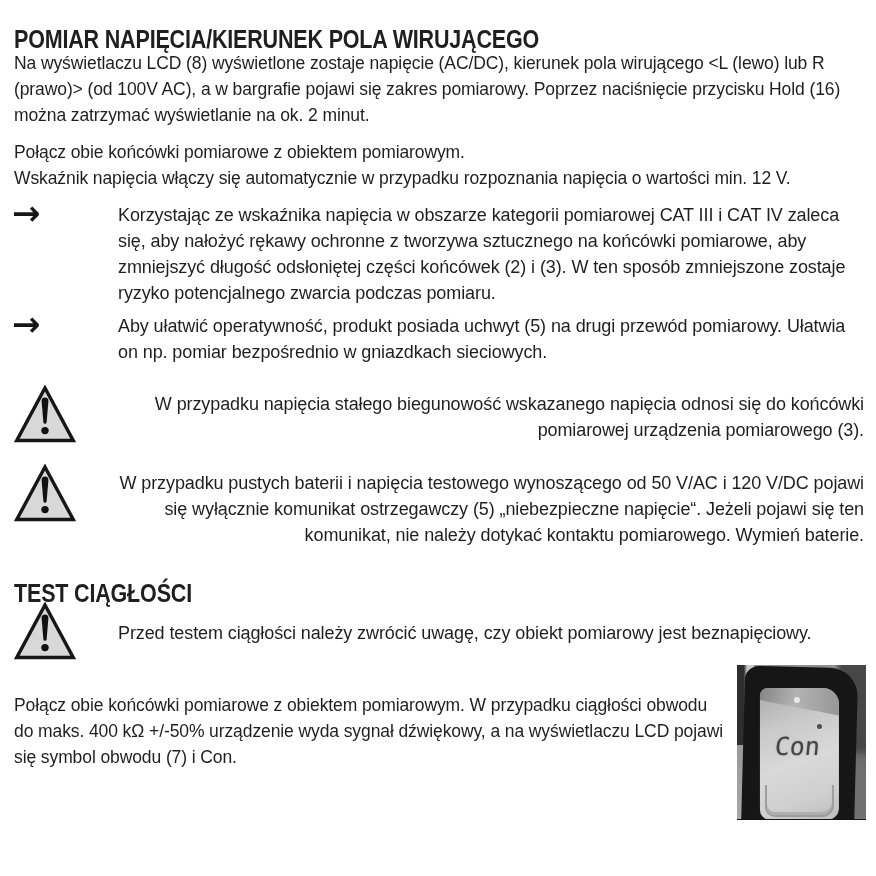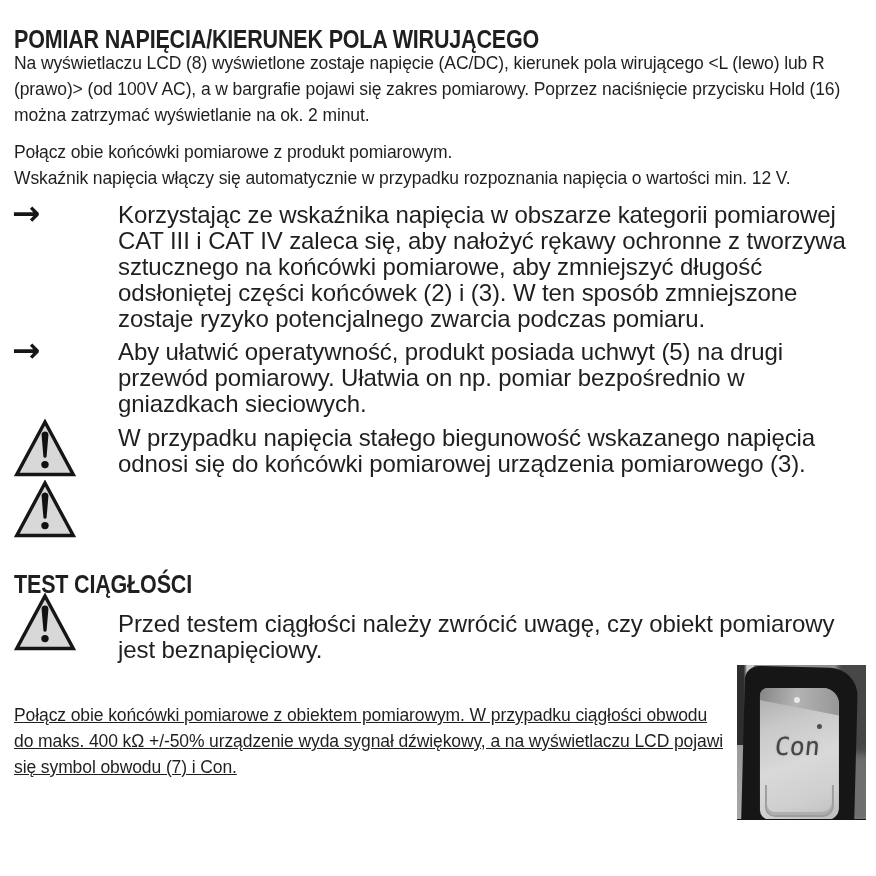--- a/index.html
+++ b/index.html
@@ -28,31 +28,31 @@
   .para {
     margin:0 0 0 14px;
     width:850px;
     font-size:17.5px; line-height:26px;
     letter-spacing:-0.1px;
   }
   .mt12 { margin-top:0; }
   .mt11 { margin-top:11px; }
   .mt8  { }
   .mt7  { margin-top:7px; }
-  .mt6  { margin-top:4px; }
-  .mt31 { margin-top:39px;text-decoration:underline; }
+  .mt6  { margin-top:22px;text-align:right; }
+  .mt31 { margin-top:31px; }
   .narrow { width:715px; }
   .note {
     display:flex; align-items:flex-start;
     margin-left:14px; width:850px;
   }
   .icon-cell { flex:none; width:104px; }
   .note-text {
     flex:1 1 auto;
-    font-size:24px; line-height:26px;
+    font-size:18px; line-height:26px;
     letter-spacing:-0.1px;
     padding-top:0;
   }
   .warn .note-text { padding-top:4px; }
   .single .note-text { padding-top:16px; }
   .arrow-glyph {
     display:inline-block;
     font-family:"DejaVu Sans",sans-serif;
     font-size:34px; font-weight:bold; line-height:26px;
     position:relative; top:-2px; left:-2px;
@@ -130,21 +130,21 @@
 </style>
 </head>
 <body>
 
 <div class="page">
 
   <h1 class="h1">POMIAR NAPIĘCIA/KIERUNEK POLA WIRUJĄCEGO</h1>
 
   <p class="para mt12">Na wyświetlaczu LCD (8) wyświetlone zostaje napięcie (AC/DC), kierunek pola wirującego &lt;L (lewo) lub R (prawo)&gt; (od 100V AC), a w bargrafie pojawi się zakres pomiarowy. Poprzez naciśnięcie przycisku Hold (16) można zatrzymać wyświetlanie na ok. 2 minut.</p>
 
-  <p class="para mt11">Połącz obie końcówki pomiarowe z produkt pomiarowym.</p>
+  <p class="para mt11">Połącz obie końcówki pomiarowe z obiektem pomiarowym.</p>
 
   <p class="para mt8">Wskaźnik napięcia włączy się automatycznie w przypadku rozpoznania napięcia o wartości min. 12 V.</p>
 
   <div class="note mt11">
     <div class="icon-cell">
       <span class="arrow-glyph">→</span>
     </div>
     <div class="note-text">Korzystając ze wskaźnika napięcia w obszarze kategorii pomiarowej CAT III i CAT IV zaleca się, aby nałożyć rękawy ochronne z tworzywa sztucznego na końcówki pomiarowe, aby zmniejszyć długość odsłoniętej części końcówek (2) i (3). W ten sposób zmniejszone zostaje ryzyko potencjalnego zwarcia podczas pomiaru.</div>
   </div>
 
@@ -167,20 +167,21 @@
   </div>
 
   <div class="note warn mt6">
     <div class="icon-cell">
       <svg class="tri-svg" width="62" height="59" viewBox="0 0 62 59">
         <path d="M31 3 L59.2 55.5 L2.8 55.5 Z" fill="#d8d8d8" stroke="#161616" stroke-width="3.4" stroke-linejoin="miter"></path>
         <path d="M31 12.5 C33.2 12.5 34.7 14.1 34.4 16.3 L32.6 37.6 A1.65 1.65 0 0 1 29.4 37.6 L27.6 16.3 C27.3 14.1 28.8 12.5 31 12.5 Z" fill="#111"></path>
         <circle cx="31" cy="45.6" r="3.7" fill="#111"></circle>
       </svg>
     </div>
+    <div class="note-text">W przypadku pustych baterii i napięcia testowego wynoszącego od 50 V/AC i 120 V/DC pojawi się wyłącznie komunikat ostrzegawczy (5) „niebezpieczne napięcie“. Jeżeli pojawi się ten komunikat, nie należy dotykać kontaktu pomiarowego. Wymień baterie.</div>
   </div>
 
   <h2 class="h2">TEST CIĄGŁOŚCI</h2>
 
   <div class="note warn single mt8">
     <div class="icon-cell">
       <svg class="tri-svg" width="62" height="59" viewBox="0 0 62 59">
         <path d="M31 3 L59.2 55.5 L2.8 55.5 Z" fill="#d8d8d8" stroke="#161616" stroke-width="3.4" stroke-linejoin="miter"></path>
         <path d="M31 12.5 C33.2 12.5 34.7 14.1 34.4 16.3 L32.6 37.6 A1.65 1.65 0 0 1 29.4 37.6 L27.6 16.3 C27.3 14.1 28.8 12.5 31 12.5 Z" fill="#111"></path>
         <circle cx="31" cy="45.6" r="3.7" fill="#111"></circle>

